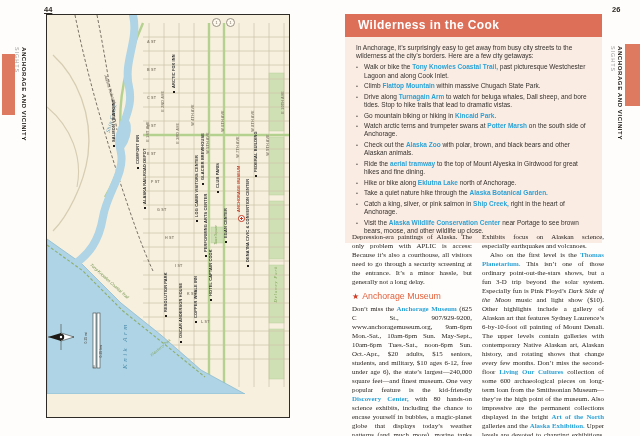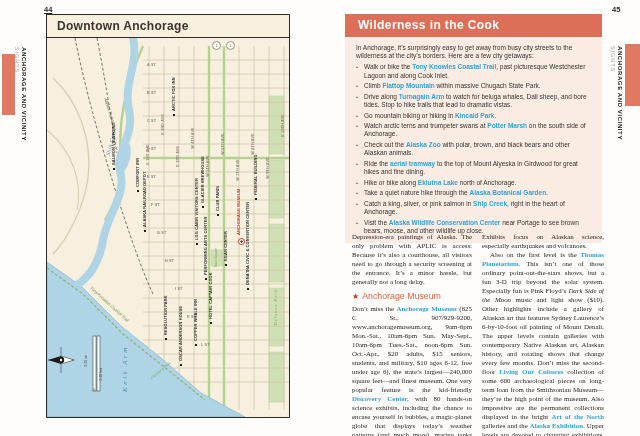--- a/index.html
+++ b/index.html
@@ -59,21 +59,20 @@
 <body>
 
 <div class="screen">
 
   <span class="pagenum" style="left:44px;top:5px;text-decoration:underline;">44</span>
   <div class="side-tab" style="left:2px;top:54px;width:13px;height:61px;"></div>
   <span class="vtext section" style="left:14px;top:47px;">SIGHTS</span>
   <span class="vtext chapter" style="left:21px;top:47px;">ANCHORAGE AND VICINITY</span>
 
   <div class="map-frame">
-    <div class="map-title">Downtown Anchorage</div>
     <div class="map-body" id="map-canvas">
       <svg width="244" height="379" viewBox="0 0 244 379">
 
         <g fill="#cfe0b4" stroke="#b9cf9c" stroke-width="0.5">
           <rect x="222" y="58" width="15" height="58"></rect>
           <rect x="222" y="122" width="15" height="58"></rect>
           <rect x="222" y="186" width="15" height="58"></rect>
           <rect x="222" y="250" width="15" height="58"></rect>
           <rect x="222" y="314" width="15" height="50"></rect>
           <rect x="164" y="212" width="13" height="16"></rect>
@@ -212,21 +211,21 @@
         <span class="mlabel poi" style="left: 151px; top: 299px; transform: rotate(-90deg);">COPPER WHALE INN</span>
         <div class="pmark" style="left: 133px; top: 326px;"></div>
         <span class="mlabel poi" style="left: 136px; top: 319px; transform: rotate(-90deg);">OSCAR ANDERSON HOUSE</span>
         <div class="pmark" style="left: 118px; top: 300px;"></div>
         <span class="mlabel poi" style="left: 121px; top: 293px; transform: rotate(-90deg);">RESOLUTION PARK</span>
         <div class="shield" style="left: 165px; top: 3px;">1</div>
         <div class="shield" style="left: 179px; top: 3px;">1</div>
       </div>
   </div>
 
-  <span class="pagenum" style="left:612px;top:5px;">45</span>
+  <span class="pagenum" style="left:612px;top:5px;">26</span>
   <div class="side-tab" style="left:625px;top:44px;width:15px;height:62px;"></div>
   <span class="vtext chapter" style="left:617px;top:46px;">ANCHORAGE AND VICINITY</span>
   <span class="vtext section" style="left:610px;top:46px;">SIGHTS</span>
 
   <div class="fbox">
     <div class="fbox-head">Wilderness in the Cook</div>
     <div class="fbox-body">
       <p>In Anchorage, it’s surprisingly easy to get away from busy city streets to the wilderness at the city’s borders. Here are a few city getaways:</p>
       <ul id="bullet-list">
           <li>

